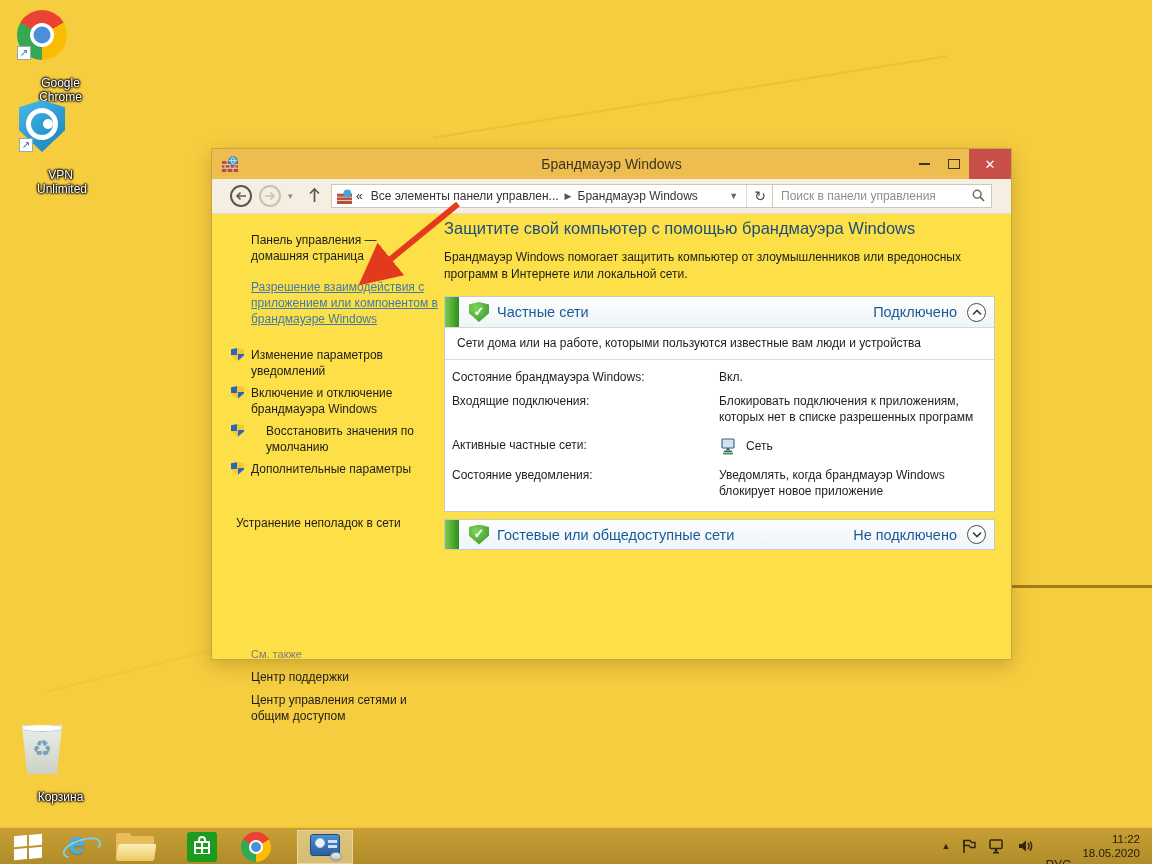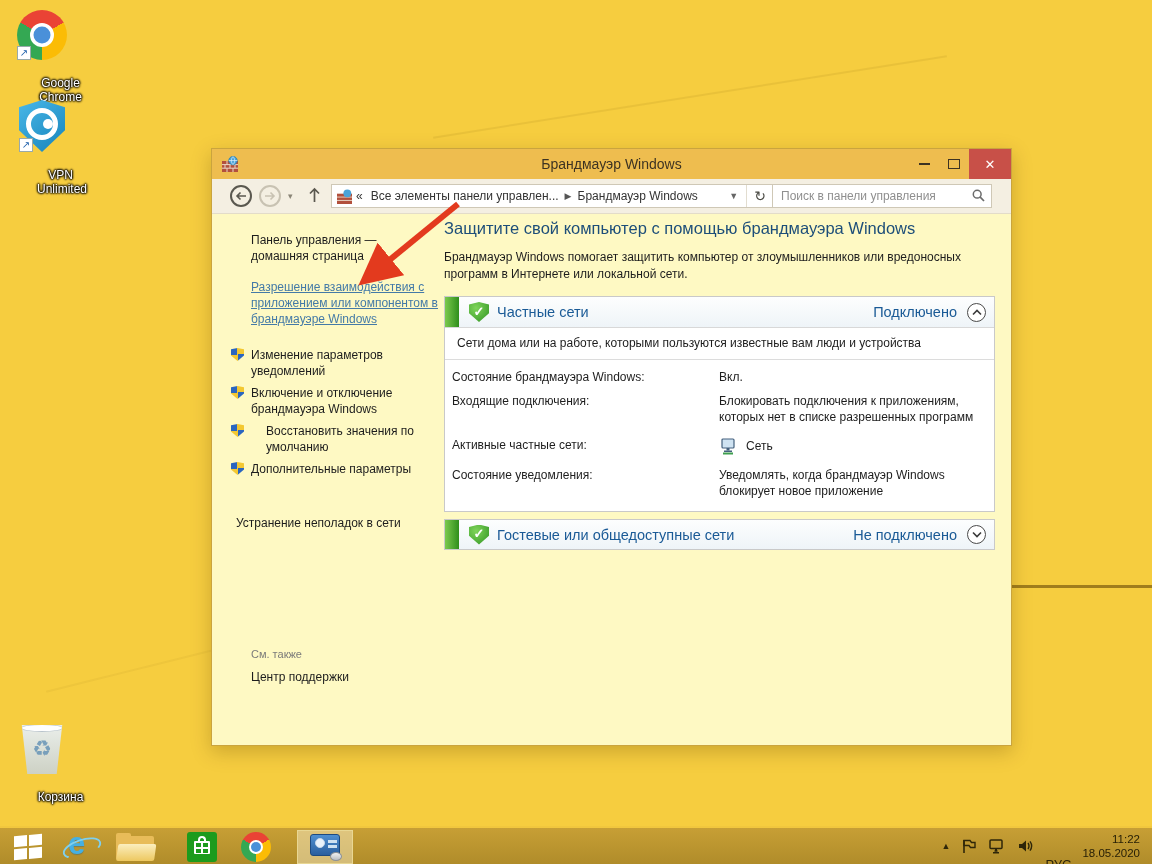--- a/index.html
+++ b/index.html
@@ -31,22 +31,22 @@
     transform:translate(-50%,-50%);background:#fff;border-radius:50%;}
   .bin{width:46px;height:52px;margin:0 auto;position:relative;
     background:linear-gradient(180deg,rgba(235,242,246,.95),rgba(198,210,220,.85));
     clip-path:polygon(6% 6%,94% 6%,82% 100%,18% 100%);border-radius:4px;}
   .bin::before{content:"";position:absolute;left:4%;top:2px;width:92%;height:8px;border-radius:50%;
     background:rgba(255,255,255,.95);border:1px solid #b9c4cc;box-sizing:border-box;}
   .bin .rec{position:absolute;left:50%;top:52%;transform:translate(-50%,-50%);
     color:#5f8fb4;font-size:22px;opacity:.8;}
 
   
-  .window{position:absolute;left:211px;top:148px;width:801px;height:598px;
-    background:#fef9c3;border:1px solid #caa43e;box-shadow:0 6px 18px rgba(80,50,0,.25);box-sizing:border-box;}
+  .window{position:absolute;left:211px;top:148px;width:801px;height:512px;
+    background:#fde047;border:1px solid #caa43e;box-shadow:0 6px 18px rgba(80,50,0,.25);box-sizing:border-box;}
   .titlebar{position:absolute;left:0;top:0;right:0;height:30px;background:#eebd4f;
     display:flex;align-items:center;}
   .titlebar .apptitle{position:absolute;left:0;right:0;text-align:center;font-size:14px;color:#3d3322;}
   .titlebar .appicon{margin-left:10px;z-index:2;}
   .wcontrols{position:absolute;right:0;top:0;height:100%;display:flex;z-index:3;}
   .wbtn{width:30px;height:100%;display:flex;align-items:center;justify-content:center;color:#3d3322;}
   .wbtn.min::before{content:"";width:11px;height:2px;background:#3d3322;}
   .wbtn.max::before{content:"";width:10px;height:8px;border:1.5px solid #3d3322;}
   .wbtn.close{width:42px;background:#c85048;color:#fff;font-size:13px;}
 
@@ -258,20 +258,21 @@
   <div class="uac" style="left:19px;top:275px;"></div>
   <div class="side" style="left:39px;top:274px;width:185px;margin-left:15px;">Восстановить значения по умолчанию</div>
 
   <div class="uac" style="left:19px;top:313px;"></div>
   <div class="side" style="left:39px;top:312px;width:185px;">Дополнительные параметры</div>
 
   <div class="side" style="left:24px;top:336px;width:185px;margin-top:30px;">Устранение неполадок в сети</div>
 
   <div class="side seealso" style="left:39px;top:497px;">См. также</div>
   <div class="side" style="left:39px;top:520px;width:185px;">Центр поддержки</div>
+  <div class="side" style="left:39px;top:543px;width:180px;">Центр управления сетями и общим доступом</div>
 
   <div class="heading">Защитите свой компьютер с помощью брандмауэра Windows</div>
   <div class="intro">Брандмауэр Windows помогает защитить компьютер от злоумышленников или вредоносных программ в Интернете или локальной сети.</div>
 
   <div class="secbox" style="top:370px;height:31px;">
     <div class="sechead" style="height:29px;border-bottom:none;">
       <div class="greenbar"></div>
       <div class="gshield"></div>
       <div class="sectitle">Гостевые или общедоступные сети</div>
       <div class="secstatus">Не подключено</div>

